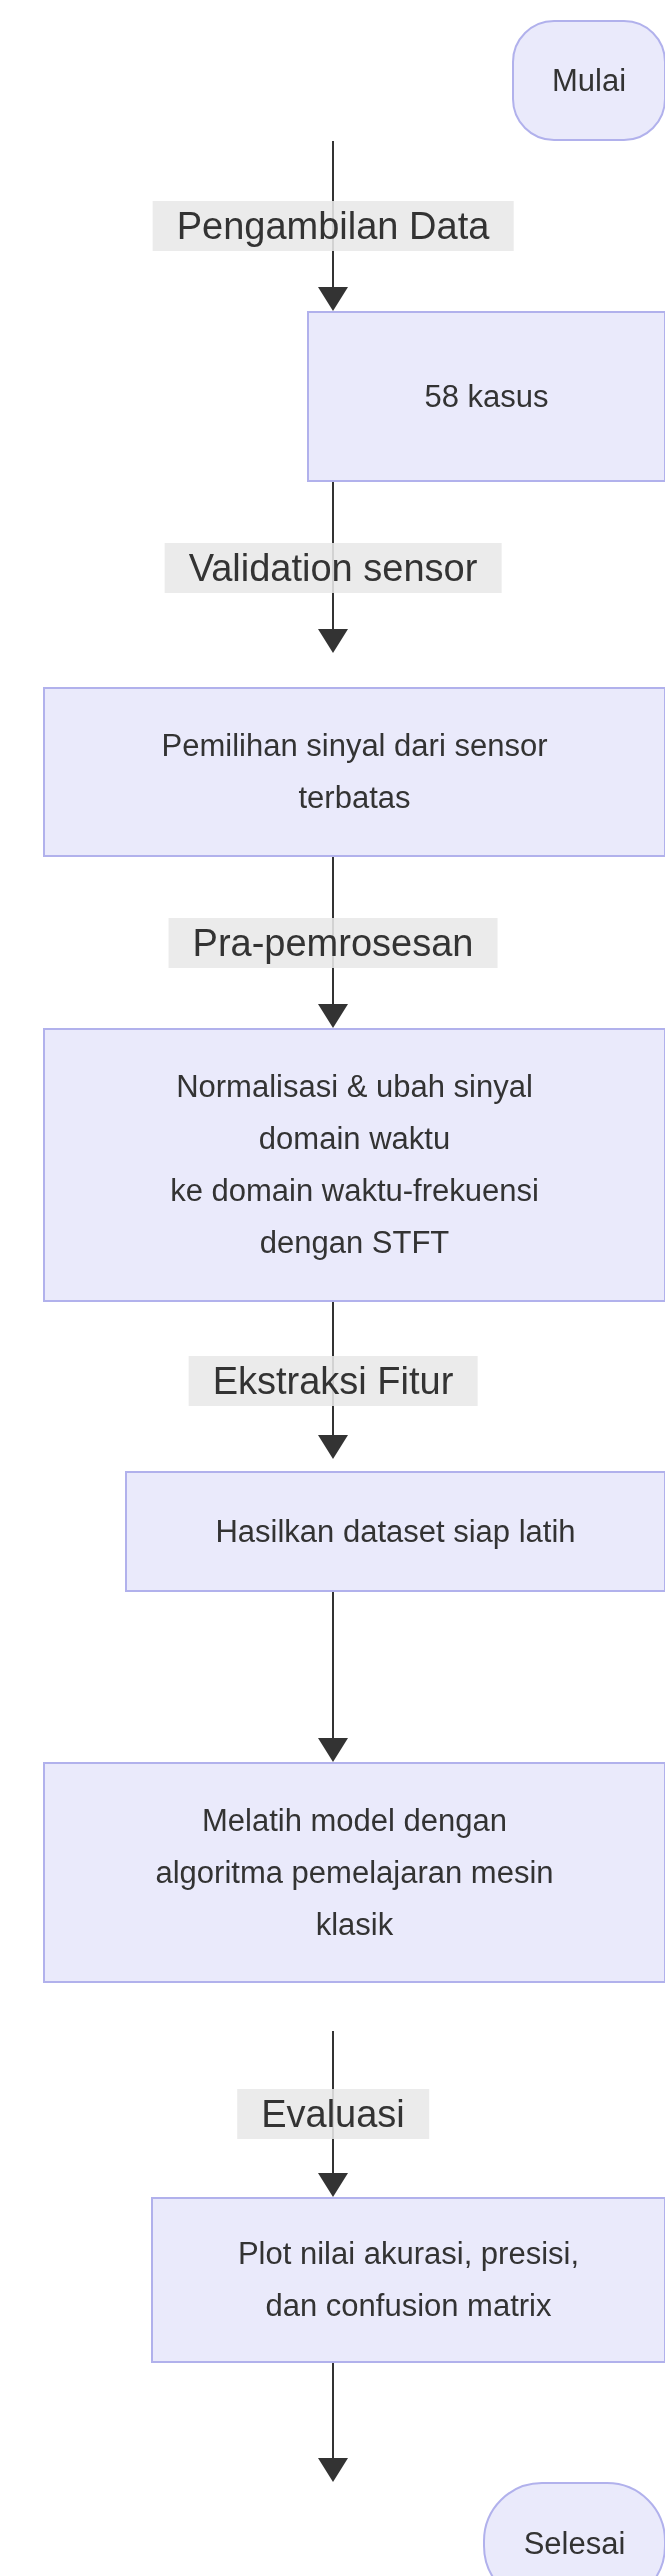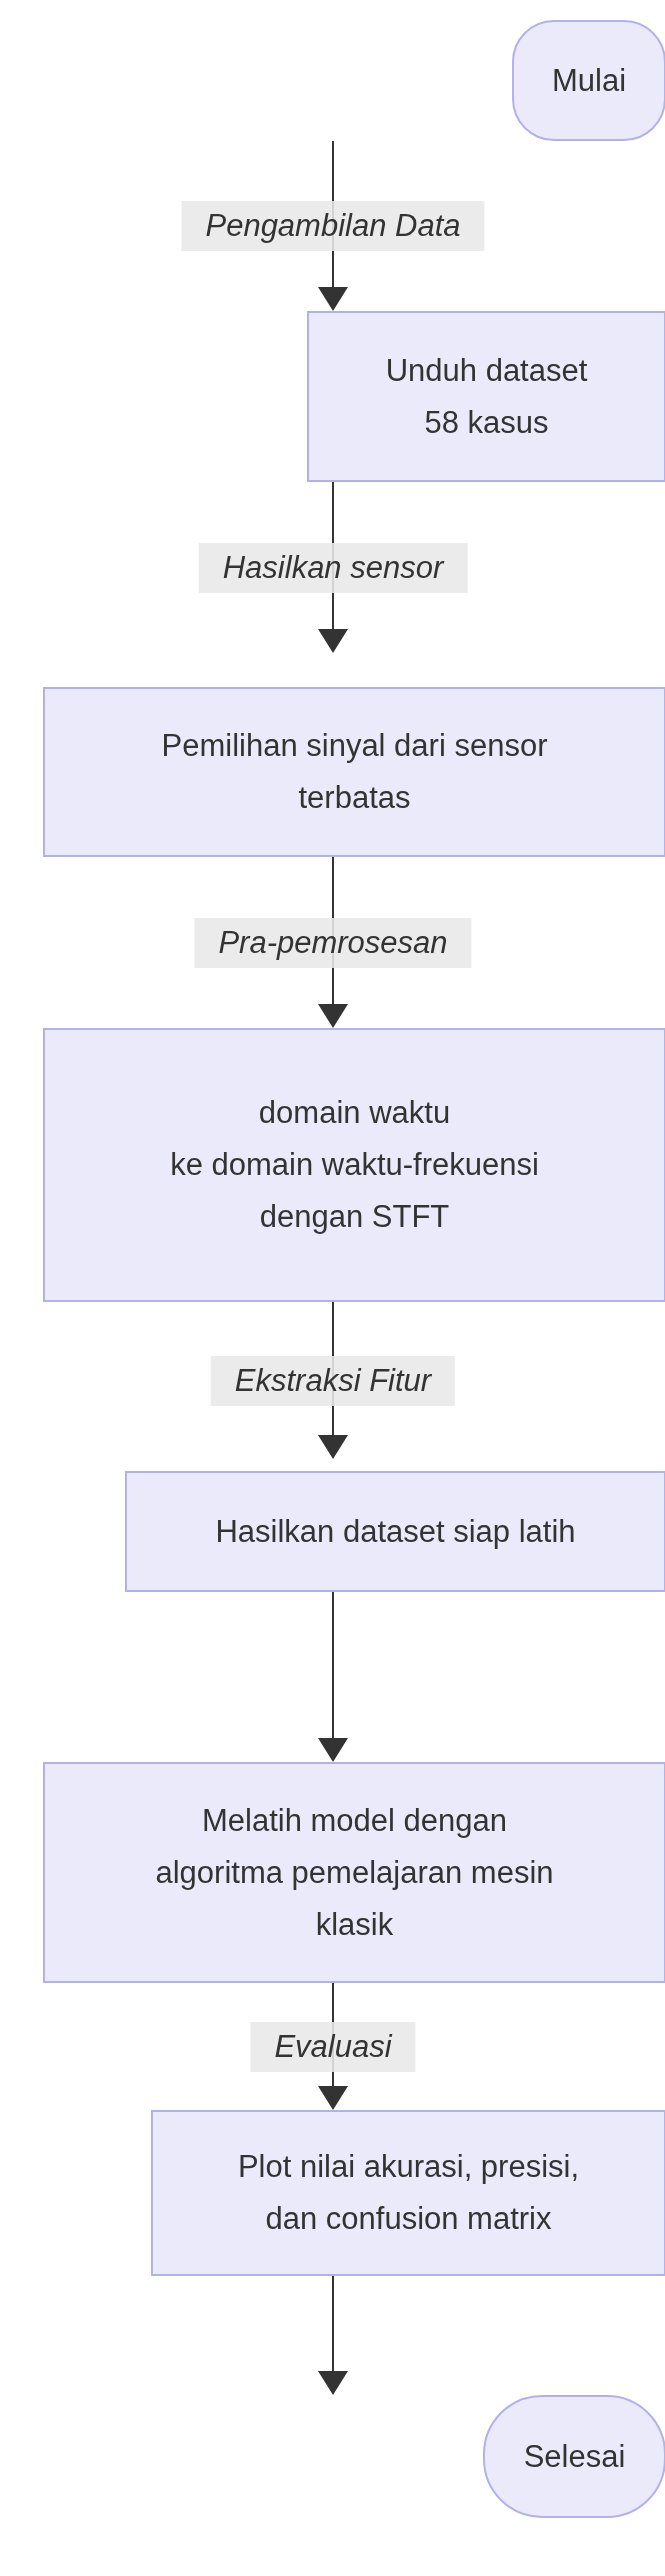--- a/index.html
+++ b/index.html
@@ -37,82 +37,81 @@
   .n-box1    {width:359px;height:171px;}
   .n-box2    {width:623px;height:170px;margin-top:34px;}
   .n-box3    {width:623px;height:274px;}
   .n-box4    {width:541px;height:121px;margin-top:12px;}
   .n-box5    {width:623px;height:221px;margin-left:40px;}
   .n-box6    {width:515px;height:166px;}
   .n-selesai {width:183px;height:123px;border-radius:59px;}
   
   .connector{position:relative;width:100%;flex:0 0 auto;}
   .c1{height:170px;} .c2{height:171px;} .c3{height:171px;}
-  .c4{height:157px;} .c5{height:170px;} .c6{height:127px;}
+  .c4{height:157px;} .c5{height:170px;} .c6{height:166px;margin-top:48px;}
   .c7{height:119px;}
   .connector .line{
     position:absolute;left:50%;top:0;bottom:20px;
     width:2.7px;margin-left:-1.3px;
     background:var(--arrow-color);
   }
   .connector .arrowhead{
     position:absolute;left:50%;bottom:0;
     width:0;height:0;margin-left:-15.4px;
     border-left:15.4px solid transparent;
     border-right:15.4px solid transparent;
     border-top:24px solid var(--arrow-color);
   }
   .edge-label{
     position:absolute;left:50%;top:50%;
     transform:translate(-50%,-50%);
     background:var(--edge-label-bg);
     padding:6px 24px;
-    font-size:31px;line-height:38px;
+    font-size:38px;line-height:38px;
     white-space:nowrap;
-    font-style:italic;
   }
 </style>
 </head>
 <body>
 
 <div class="canvas">
 
   <div class="node stadium n-mulai">
     <span class="ln">Mulai</span>
   </div>
 
   <div class="connector c1">
     <div class="line"></div>
     <div class="arrowhead"></div>
     <div class="edge-label">Pengambilan Data</div>
   </div>
 
   <div class="node n-box1">
-    <span class="ln">Unduh dataset</span>
     <span class="ln">58 kasus</span>
   </div>
 
   <div class="connector c2">
     <div class="line"></div>
     <div class="arrowhead"></div>
-    <div class="edge-label">Hasilkan sensor</div>
+    <div class="edge-label">Validation sensor</div>
   </div>
 
   <div class="node n-box2">
     <span class="ln">Pemilihan sinyal dari sensor</span>
     <span class="ln">terbatas</span>
   </div>
 
   <div class="connector c3">
     <div class="line"></div>
     <div class="arrowhead"></div>
     <div class="edge-label">Pra-pemrosesan</div>
   </div>
 
   <div class="node n-box3">
+    <span class="ln">Normalisasi &amp; ubah sinyal</span>
     <span class="ln">domain waktu</span>
     <span class="ln">ke domain waktu-frekuensi</span>
     <span class="ln">dengan STFT</span>
   </div>
 
   <div class="connector c4">
     <div class="line"></div>
     <div class="arrowhead"></div>
     <div class="edge-label">Ekstraksi Fitur</div>
   </div>

